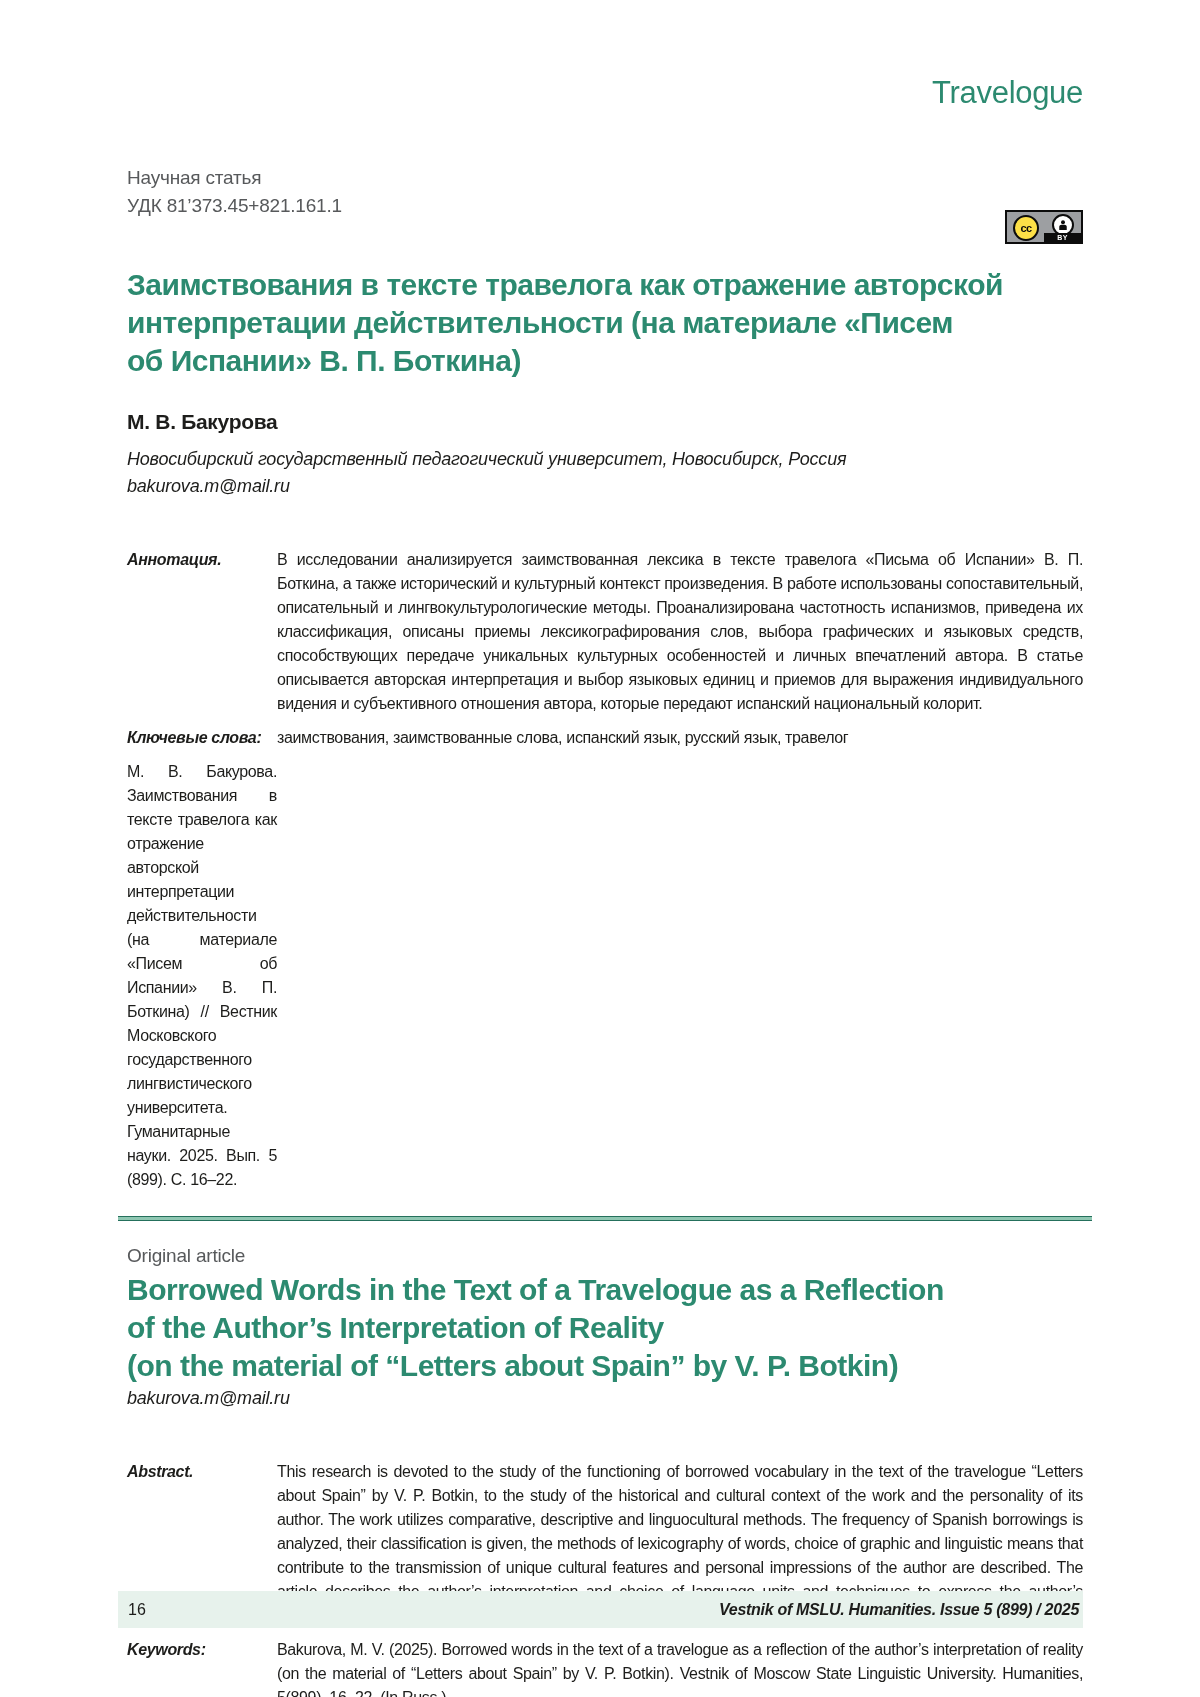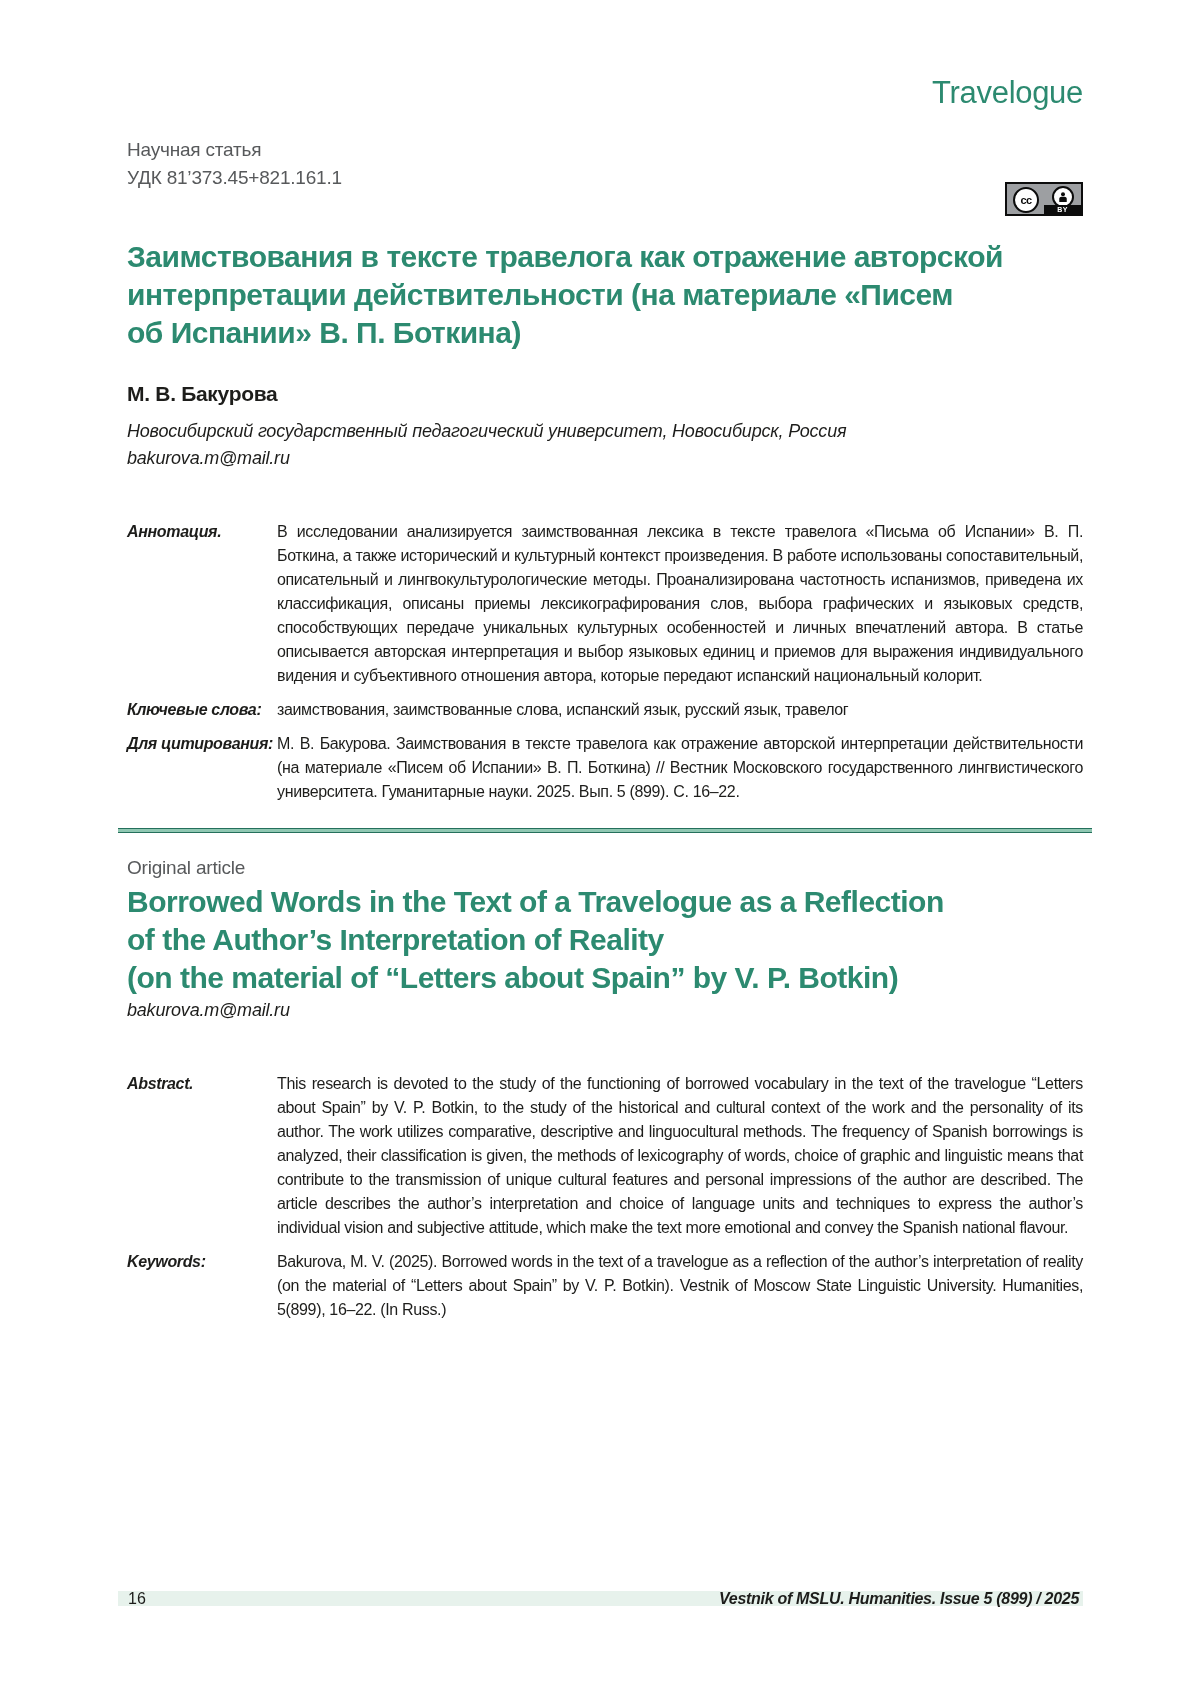--- a/index.html
+++ b/index.html
@@ -17,21 +17,21 @@
   .running-head{
     margin-top:76px;
     text-align:right;
     font-size:31px;
     line-height:34px;
     color:#2c8a70;
     letter-spacing:-0.3px;
   }
   
   .meta-row{
-    margin-top:26px;
+    margin-top:54px;
     display:flex;
     justify-content:space-between;
     align-items:flex-start;
   }
   .meta-left{
     font-size:19px;
     line-height:28px;
     color:#57595b;
     letter-spacing:-0.2px;
   }
@@ -40,21 +40,21 @@
     position:relative;
     width:78px;height:34px;
     background:#9d9fa2;
     border:2px solid #0c0c0c;
     box-sizing:border-box;
     flex:none;
   }
   .cc-circle{
     position:absolute;left:6px;top:3px;
     width:22px;height:22px;
-    background:#ffffff;
+    background:#fde047;
     border:2.5px solid #0c0c0c;
     border-radius:50%;
     font-weight:bold;
     font-size:11px;line-height:22px;
     text-align:center;
     color:#0c0c0c;
     letter-spacing:-0.5px;
   }
   .by-block{
     position:absolute;right:0;top:0;
@@ -144,21 +144,21 @@
   .article-type-en{
     margin-top:24px;
     font-size:19px;
     color:#57595b;
     letter-spacing:-0.2px;
   }
   
   .footer-bar{
     position:absolute;
     left:118px;right:117px;top:1591px;
-    height:15px;
+    height:37px;
     background:#e7f2ec;
     display:flex;
     align-items:center;
     justify-content:space-between;
     padding:0 4px 0 10px;
     box-sizing:border-box;
     font-size:16px;
     color:#1d1d1b;
   }
   .footer-journal{
@@ -201,21 +201,20 @@
 
   <div class="author">М. В. Бакурова</div>
   <div class="affiliation">Новосибирский государственный педагогический университет, Новосибирск, Россия</div>
   <div class="email">bakurova.m@mail.ru</div>
 
   <div class="info-grid">
     <div class="info-label">Аннотация.</div>
     <div class="info-text">В исследовании анализируется заимствованная лексика в тексте травелога «Письма об Испании» В. П. Боткина, а также исторический и культурный контекст произведения. В работе использованы сопоставительный, описательный и лингвокультурологические методы. Проанализирована частотность испанизмов, приведена их классификация, описаны приемы лексикографирования слов, выбора графических и языковых средств, способствующих передаче уникальных культурных особенностей и личных впечатлений автора. В статье описывается авторская интерпретация и выбор языковых единиц и приемов для выражения индивидуального видения и субъективного отношения автора, которые передают испанский национальный колорит.</div>
     <div class="info-label">Ключевые слова:</div>
     <div class="info-text nojust">заимствования, заимствованные слова, испанский язык, русский язык, травелог</div>
-    <div class="info-label">Для цитирования:</div>
     <div class="info-text">М. В. Бакурова. Заимствования в тексте травелога как отражение авторской интерпретации действительности (на материале «Писем об Испании» В. П. Боткина) // Вестник Московского государственного лингвистического университета. Гуманитарные науки. 2025. Вып. 5 (899). С. 16–22.</div>
   </div>
 
   <div class="divider"></div>
 
   <div class="article-type-en">Original article</div>
 
   <h1 class="title title-en">Borrowed Words in the Text of a Travelogue as a Reflection
 of the Author’s Interpretation of Reality
 (on the material of “Letters about Spain” by V. P. Botkin)</h1>

